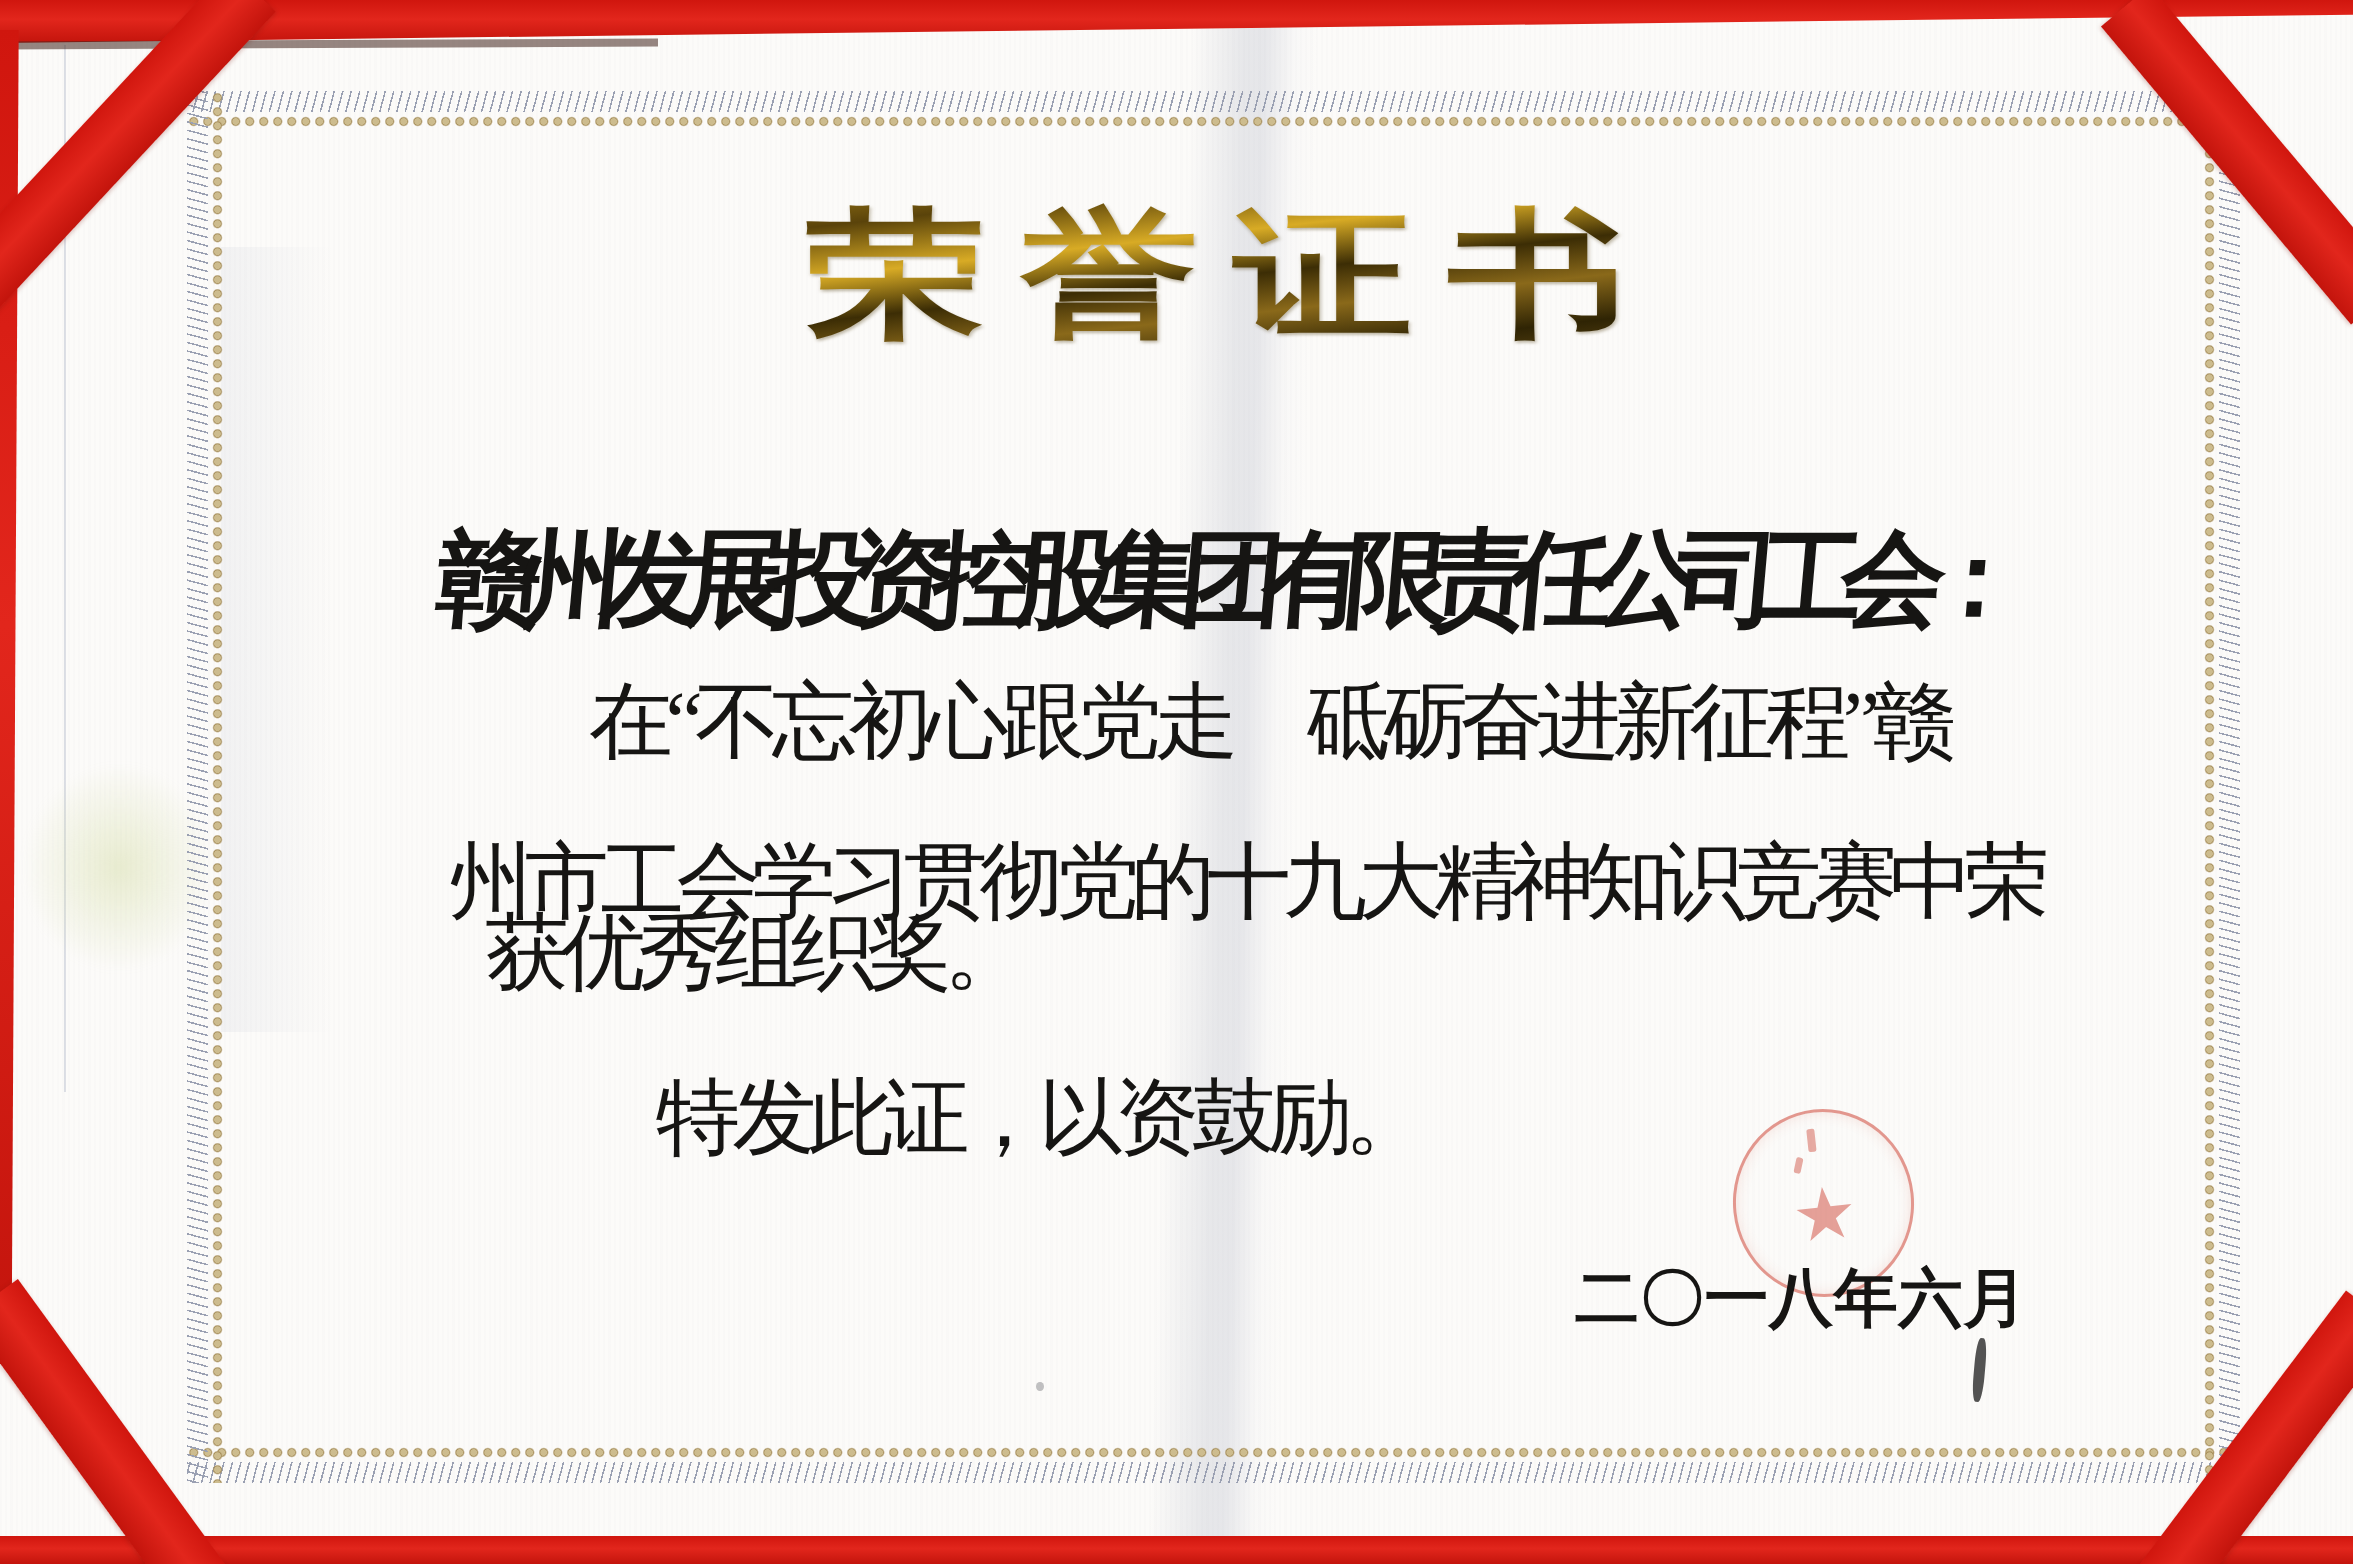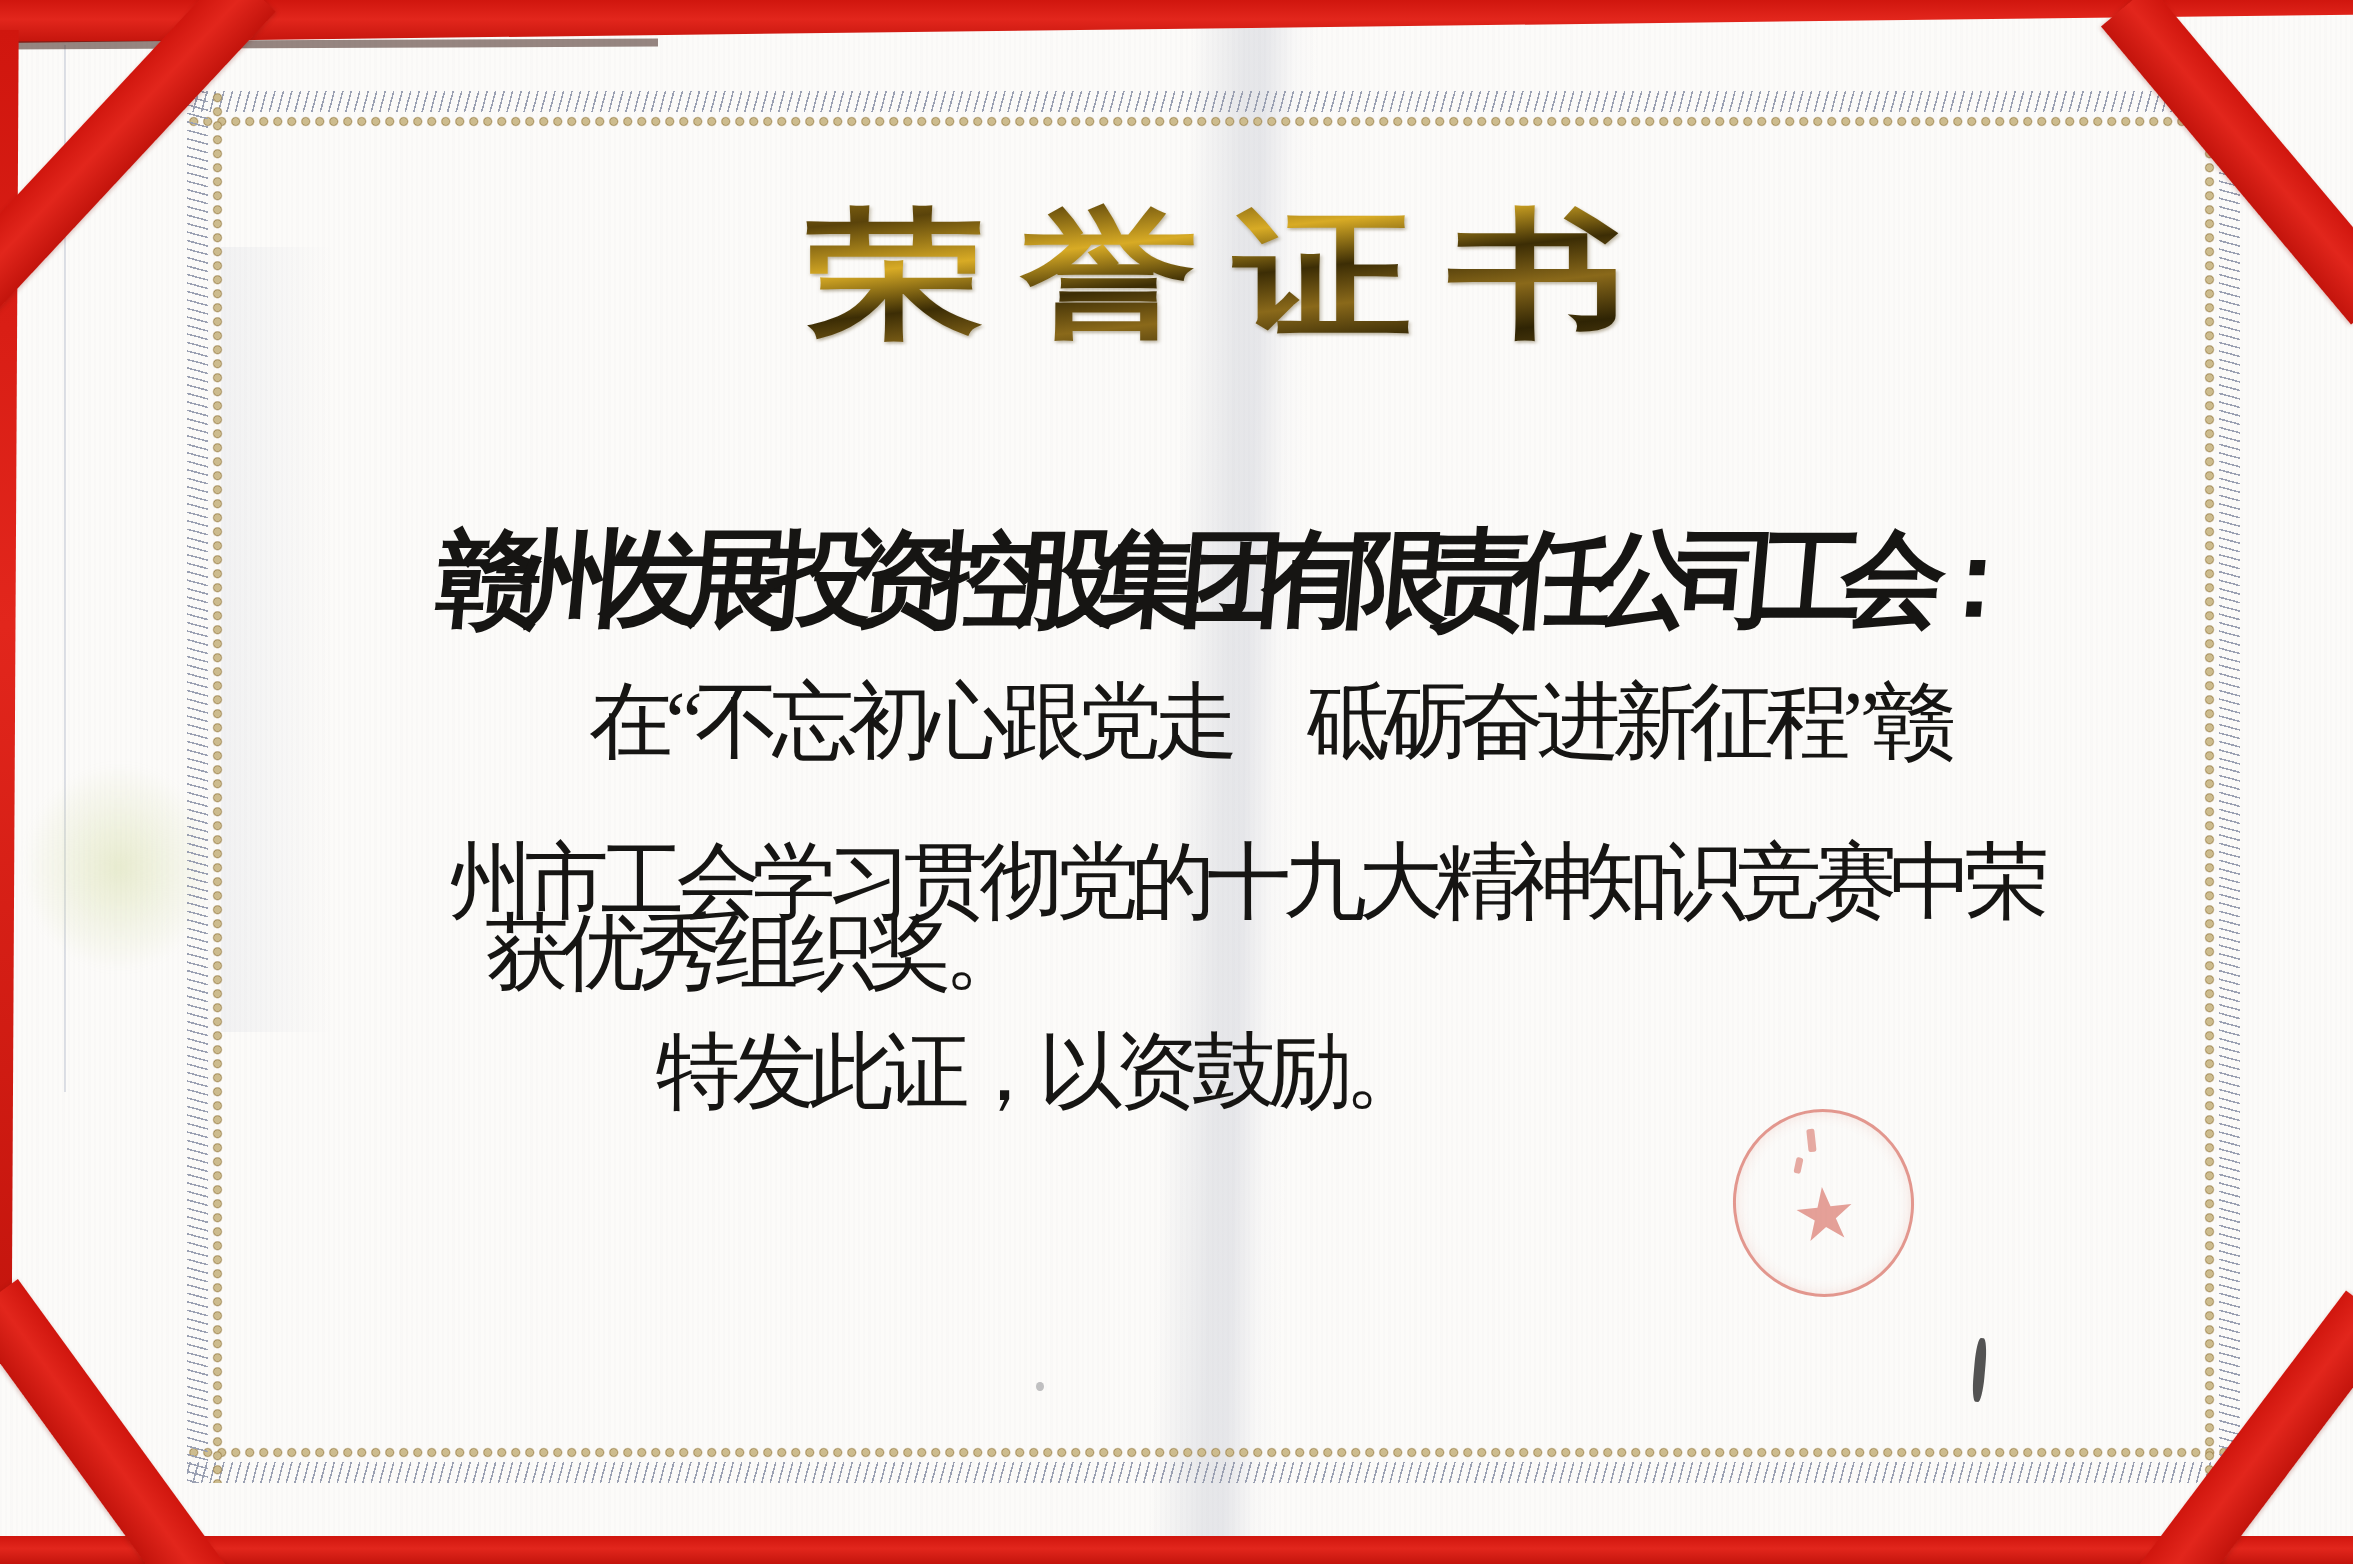--- a/index.html
+++ b/index.html
@@ -55,21 +55,21 @@
          -webkit-background-clip:text;background-clip:text;color:transparent;
          filter:drop-shadow(1.5px 2.2px 1.5px rgba(70,50,0,.35));z-index:3;}
   .recipient{position:absolute;left:437px;top:510px;font-size:105px;font-weight:700;
              letter-spacing:-22.4px;white-space:nowrap;color:var(--ink-black,#161513);
              transform:skewX(-5deg);z-index:3;}
   .bline{position:absolute;font-size:84px;font-weight:400;color:var(--ink-black,#161513);
          white-space:nowrap;letter-spacing:-7.5px;z-index:3;}
   .b1{left:589px;top:665px;}
   .b2{left:449px;top:825px;letter-spacing:-8.2px;font-family:Liberation Mono, monospace;}
   .b3{left:449px;top:896px;margin-left:36px;}
-  .b4{left:656px;top:1015px;}
+  .b4{left:656px;top:1061px;}
   .issuer{position:absolute;left:1584px;top:1156px;font-size:70px;font-weight:600;
           letter-spacing:1.5px;color:var(--ink-black,#161513);white-space:nowrap;z-index:4;}
   .date{position:absolute;left:1575px;top:1255px;font-size:64px;font-weight:600;
         letter-spacing:0.7px;color:var(--ink-black,#161513);white-space:nowrap;z-index:4;}
   
   .seal{position:absolute;left:1733px;top:1109px;width:175px;height:182px;border-radius:50%;
         border:3.7px solid rgba(205,70,55,.55);transform:rotate(-6deg);z-index:3;
         box-shadow:inset 0 0 13.5px rgba(210,80,60,.15);}
   .seal-star{position:absolute;left:50%;top:56%;transform:translate(-50%,-50%);
              font-size:72px;color:rgba(205,70,55,.5);font-family:"DejaVu Sans",sans-serif;}
@@ -117,20 +117,21 @@
 
   <div class="recipient">赣州发展投资控股集团有限责任公司工会：</div>
 
   <div>
     <div class="bline b1">在“不忘初心跟党走　砥砺奋进新征程”赣</div>
     <div class="bline b2">州市工会学习贯彻党的十九大精神知识竞赛中荣</div>
     <div class="bline b3">获优秀组织奖。</div>
     <div class="bline b4">特发此证，以资鼓励。</div>
   </div>
 
+  <div class="date">二〇一八年六月</div>
 
   <div class="seal">
     <span class="seal-star">★</span>
     <span class="seal-mark sm1"></span>
     <span class="seal-mark sm2"></span>
   </div>
 
   <div class="red band-top"></div>
   <div class="band-top-shadow"></div>
   <div class="red band-left"></div>

